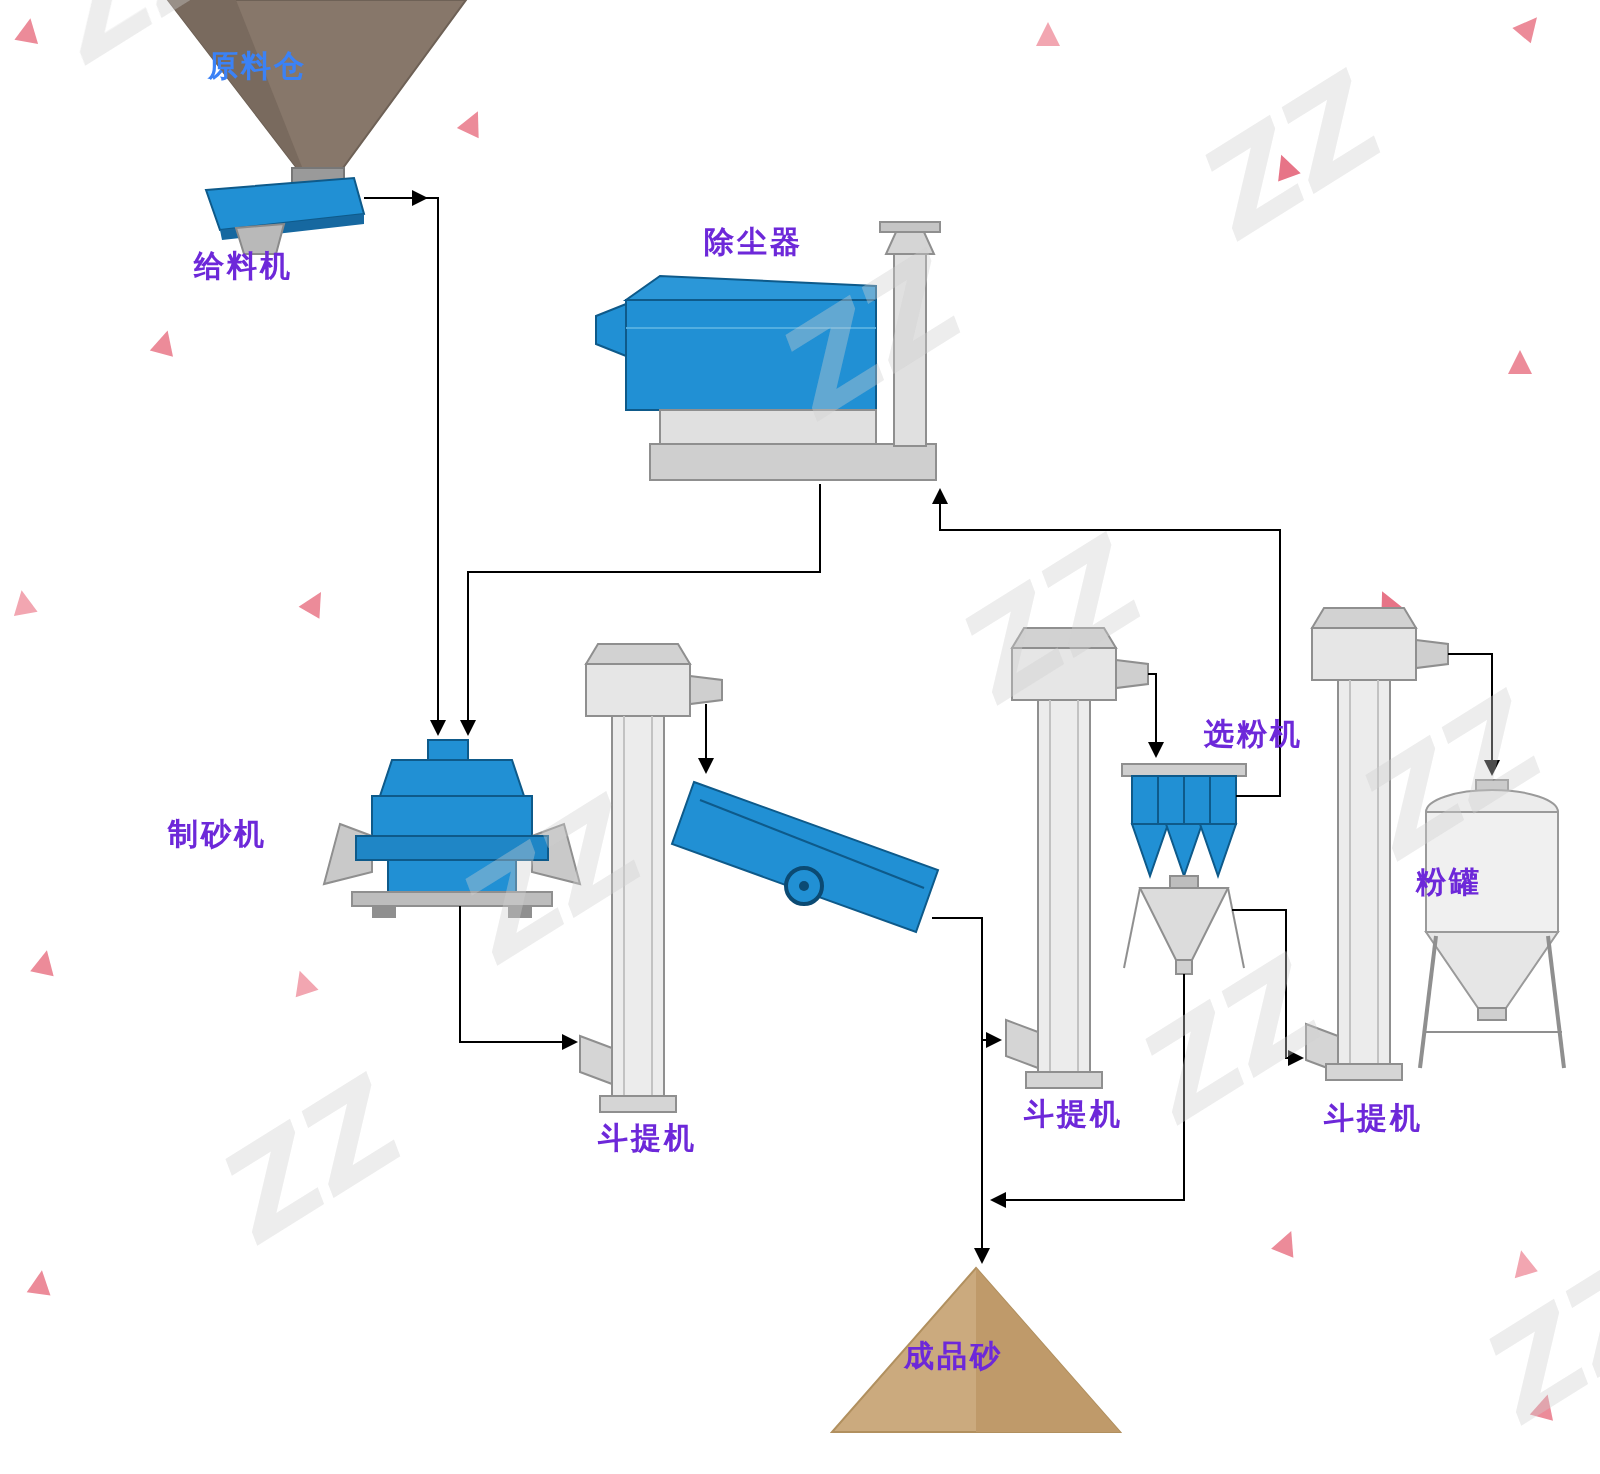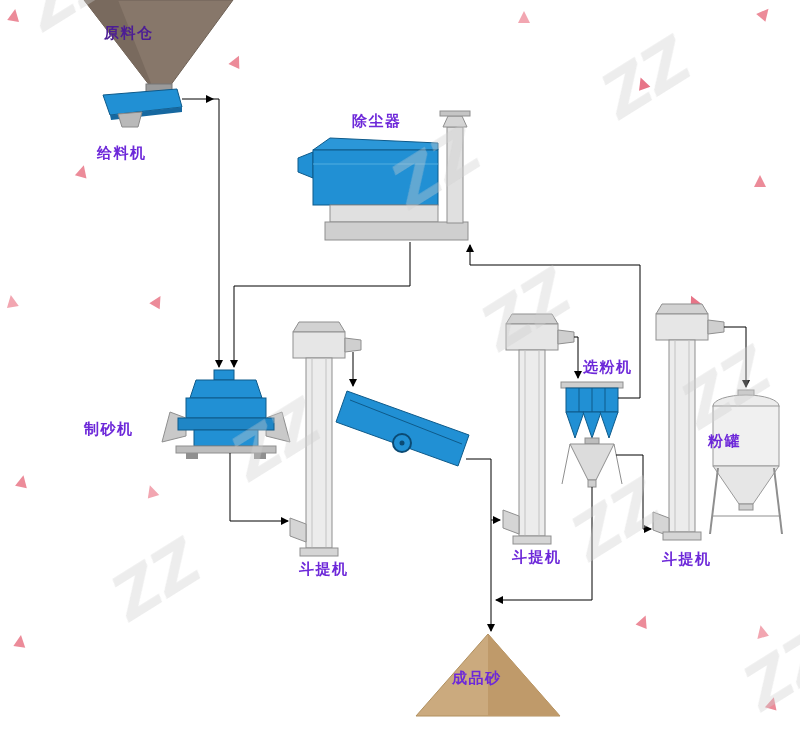--- a/index.html
+++ b/index.html
@@ -5,21 +5,21 @@
   html,body{margin:0;padding:0;background:#ffffff;}
   .stage{
     position:relative;width:800px;height:737px;background:#ffffff;overflow:hidden;
     font-family:"DejaVu Sans", sans-serif;
   }
   .stage svg{position:absolute;left:0;top:0;}
   .lbl{
     position:absolute;font-size:15px;font-weight:bold;color:#6d28d9;
     letter-spacing:1.5px;white-space:nowrap;line-height:18px;
   }
-  .lbl.white{color:#4c1d95;}
+  .lbl.white{color:#3b82f6;}
 </style>
 </head>
 <body>
 
 <div class="stage">
 
 <svg width="800" height="737" viewBox="0 0 800 737">
   <defs>
     <marker id="arr" markerWidth="8" markerHeight="8" refX="7" refY="4" orient="auto">
       <path d="M0,0 L8,4 L0,8 Z" fill="#000"></path>
@@ -178,23 +178,23 @@
     <text transform="translate(500,352) rotate(-32)">ZZ</text>
     <text transform="translate(250,482) rotate(-32)">ZZ</text>
     <text transform="translate(700,430) rotate(-32)">ZZ</text>
     <text transform="translate(130,622) rotate(-32)">ZZ</text>
     <text transform="translate(590,562) rotate(-32)">ZZ</text>
     <text transform="translate(762,712) rotate(-32)">ZZ</text>
   </g>
 </svg>
 
 <div class="lbl white" style="left:104px;top:24px">原料仓</div>
-<div class="lbl" style="left:97px;top:144px">给料机</div>
+<div class="lbl" style="left:97px;top:124px">给料机</div>
 <div class="lbl" style="left:352px;top:112px">除尘器</div>
-<div class="lbl" style="left:84px;top:420px">制砂机</div>
+<div class="lbl" style="left:84px;top:408px">制砂机</div>
 <div class="lbl" style="left:299px;top:560px">斗提机</div>
 <div class="lbl" style="left:512px;top:548px">斗提机</div>
 <div class="lbl" style="left:662px;top:550px">斗提机</div>
-<div class="lbl" style="left:583px;top:358px">选粉机</div>
+<div class="lbl" style="left:602px;top:358px">选粉机</div>
 <div class="lbl" style="left:708px;top:432px">粉罐</div>
 <div class="lbl" style="left:452px;top:669px">成品砂</div>
 
 </div>
 
 </body></html>

